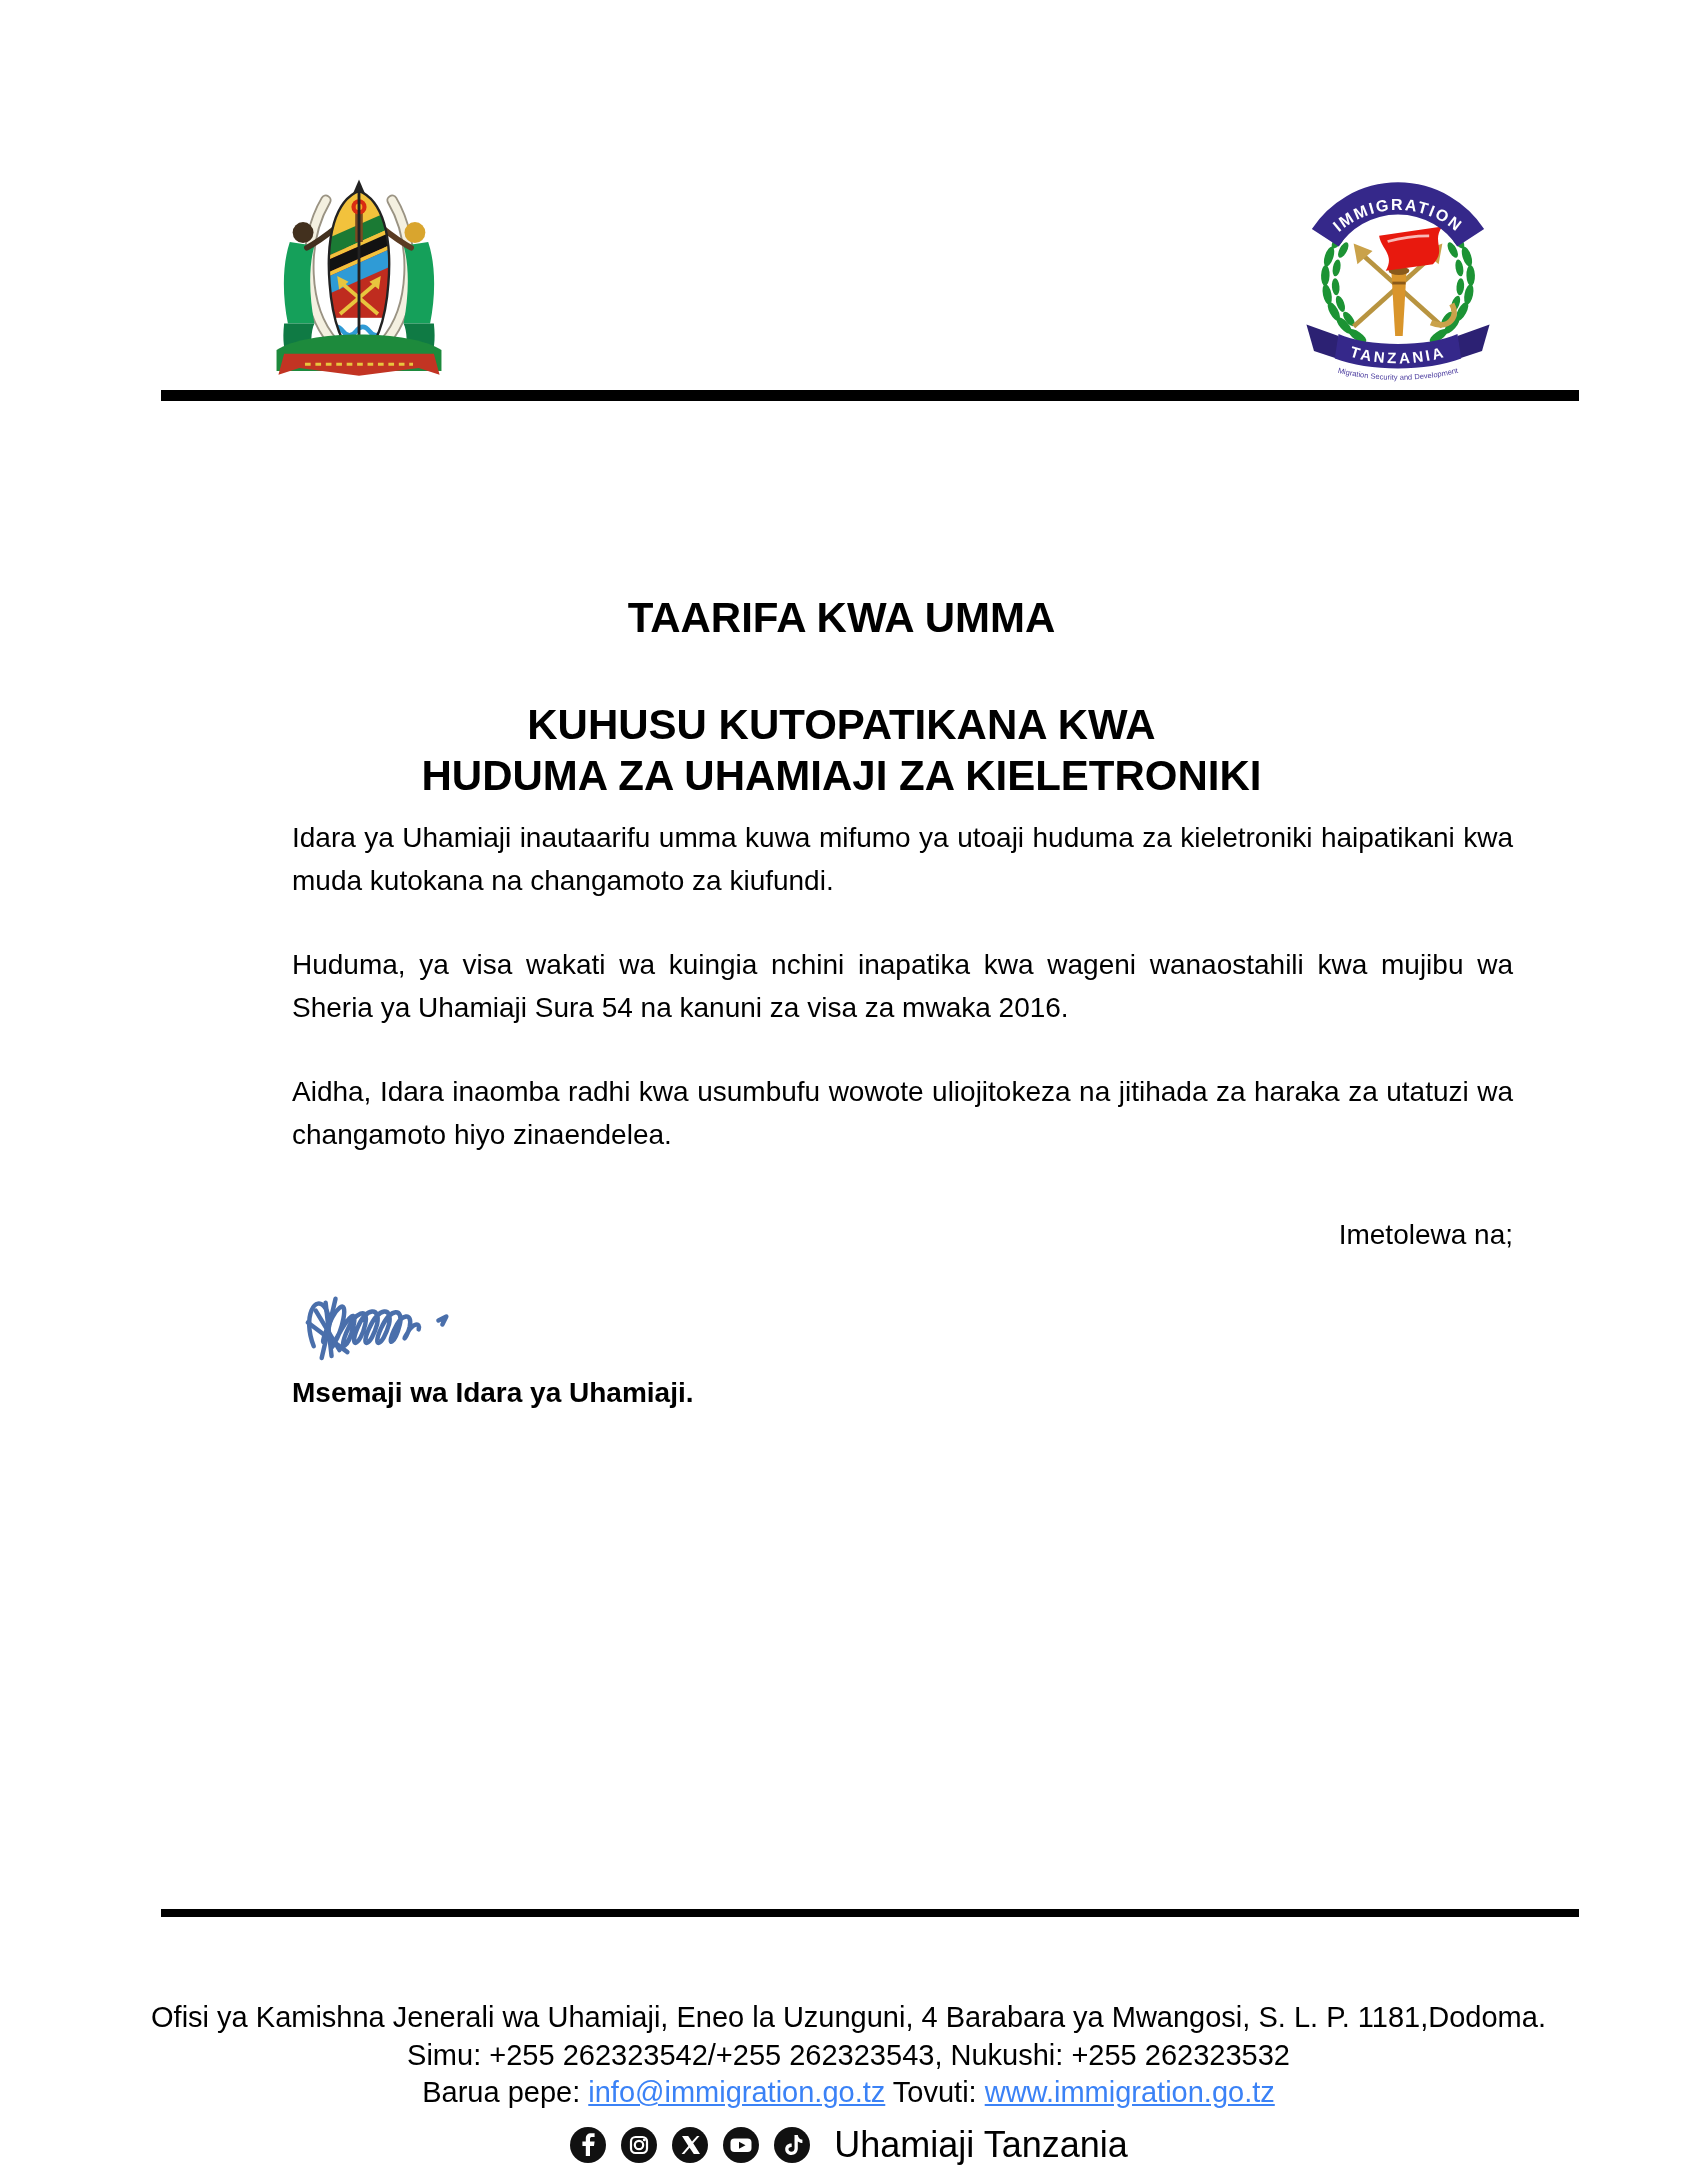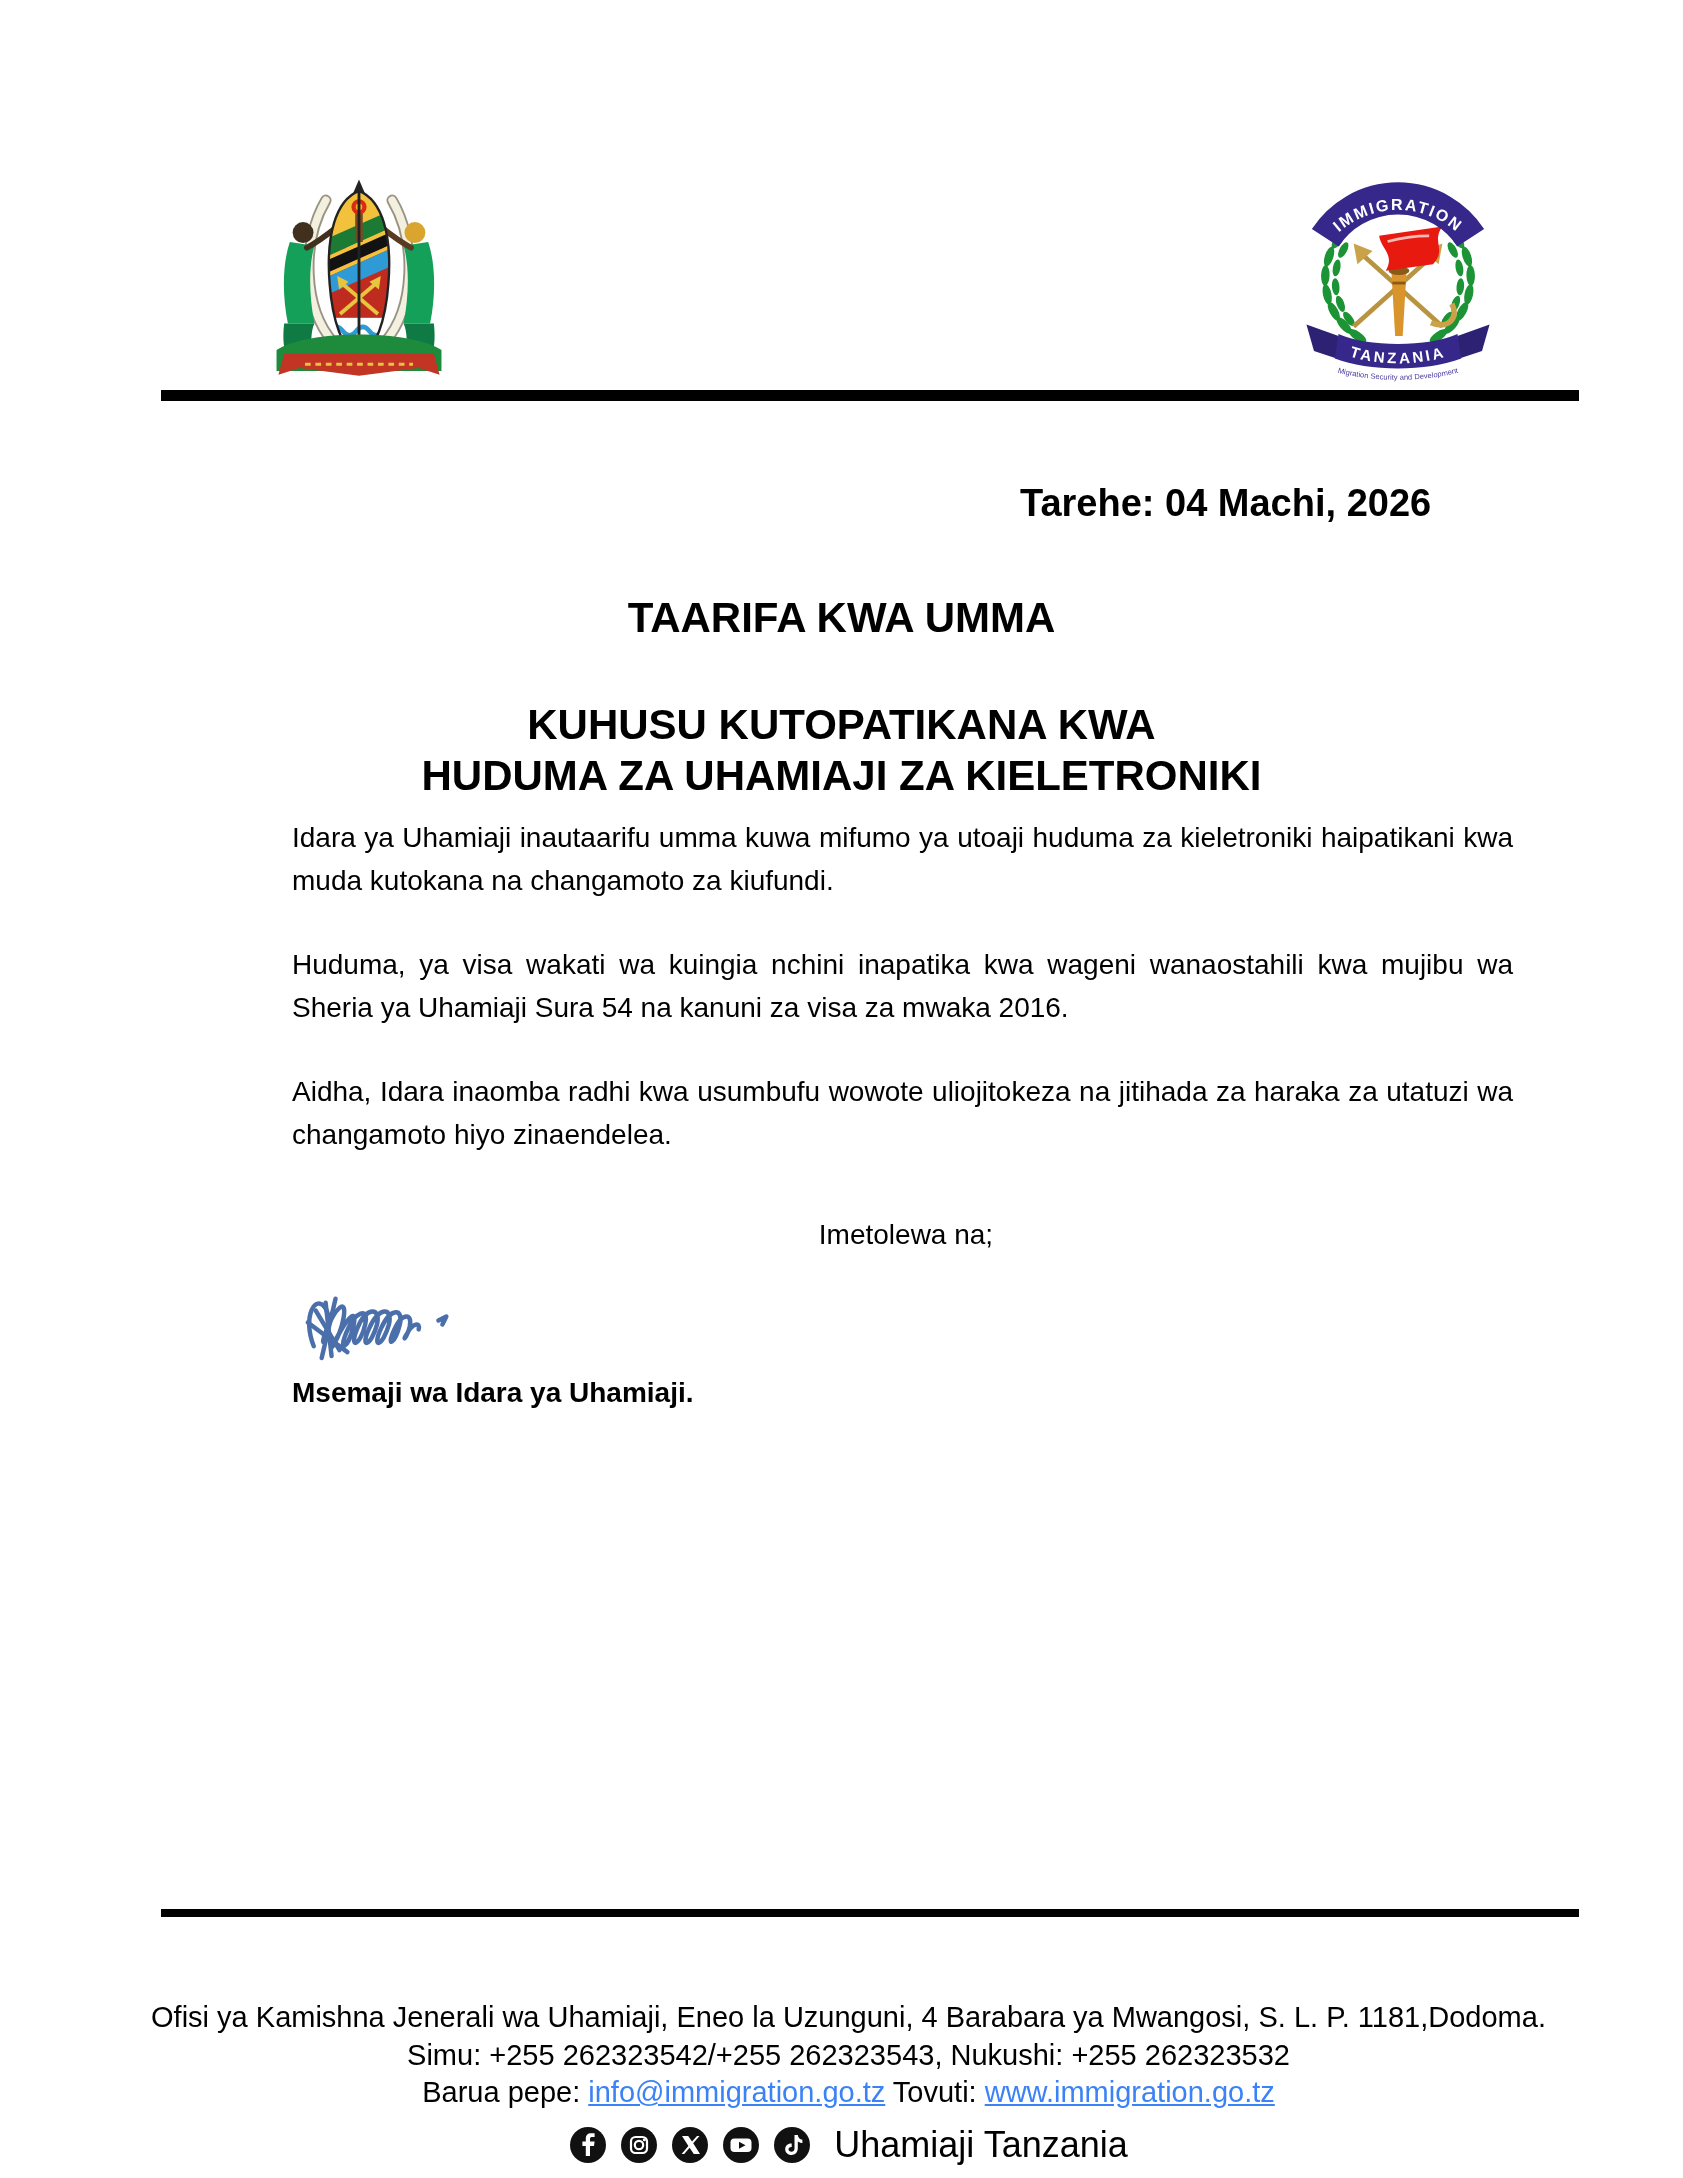--- a/index.html
+++ b/index.html
@@ -15,21 +15,21 @@
   .logo-left{position:absolute;left:250px;top:141px;width:218px;height:238px;}
   .logo-right{position:absolute;left:1283px;top:149px;width:230px;height:236px;}
   .rule{position:absolute;left:161px;width:1418px;background:#000;}
   .rule-top{top:390px;height:11px;}
   .rule-bottom{top:1909px;height:8px;}
   .date-line{position:absolute;top:482px;left:1020px;font-size:38px;font-weight:bold;}
   .doc-title{position:absolute;top:594px;left:0;width:100%;text-align:center;font-size:42px;font-weight:bold;}
   .doc-subtitle{position:absolute;top:681px;left:0;width:100%;text-align:center;font-size:42px;font-weight:bold;line-height:1.22;margin-top:18px;}
   .content{position:absolute;top:816px;left:292px;width:1221px;font-size:28px;line-height:1.55;}
   .content p{margin:0 0 40px 0;text-align:justify;}
-  .issued{margin-top:57px;text-align:center;margin-left:7px;}
+  .issued{margin-top:57px;text-align:right;margin-left:7px;}
   .sigwrap{margin-top:10px;height:104px;}
   .sig-name{margin-top:2px;}
   .sig-role{font-weight:bold;}
   
   .footer{position:absolute;top:1999px;left:0;width:100%;text-align:center;font-size:29px;line-height:1.3;margin-left:7px;}
   .footer .link{color:#3b82f6;}
   .social-row{margin-top:10px;display:flex;justify-content:center;align-items:center;gap:13px;font-size:36px;}
   .sicon{display:inline-flex;width:38px;height:38px;}
   .social-caption{margin-left:10px;}
 </style>
@@ -148,21 +148,20 @@
     <text font-size="16" font-weight="bold" fill="#ffffff" letter-spacing="3">
       <textPath href="#arcBan" startOffset="50%" text-anchor="middle">TANZANIA</textPath>
     </text>
     <text font-size="8" fill="#4a3b9e">
       <textPath href="#arcMot" startOffset="50%" text-anchor="middle">Migration Security and Development</textPath>
     </text>
   </svg>
 
   <div class="rule rule-top"></div>
 
-  <div class="date-line">Tarehe: 04 Machi, 2026</div>
 
   <div class="doc-title">TAARIFA KWA UMMA</div>
   <div class="doc-subtitle">
     <div>KUHUSU KUTOPATIKANA KWA</div>
     <div>HUDUMA ZA UHAMIAJI ZA KIELETRONIKI</div>
   </div>
 
   <div class="content">
     <p>Idara ya Uhamiaji inautaarifu umma kuwa mifumo ya utoaji huduma za kieletroniki haipatikani kwa muda kutokana na changamoto za kiufundi.</p>
     <p>Huduma, ya visa wakati wa kuingia nchini inapatika kwa wageni wanaostahili kwa mujibu wa Sheria ya Uhamiaji Sura 54 na kanuni za visa za mwaka 2016.</p>

